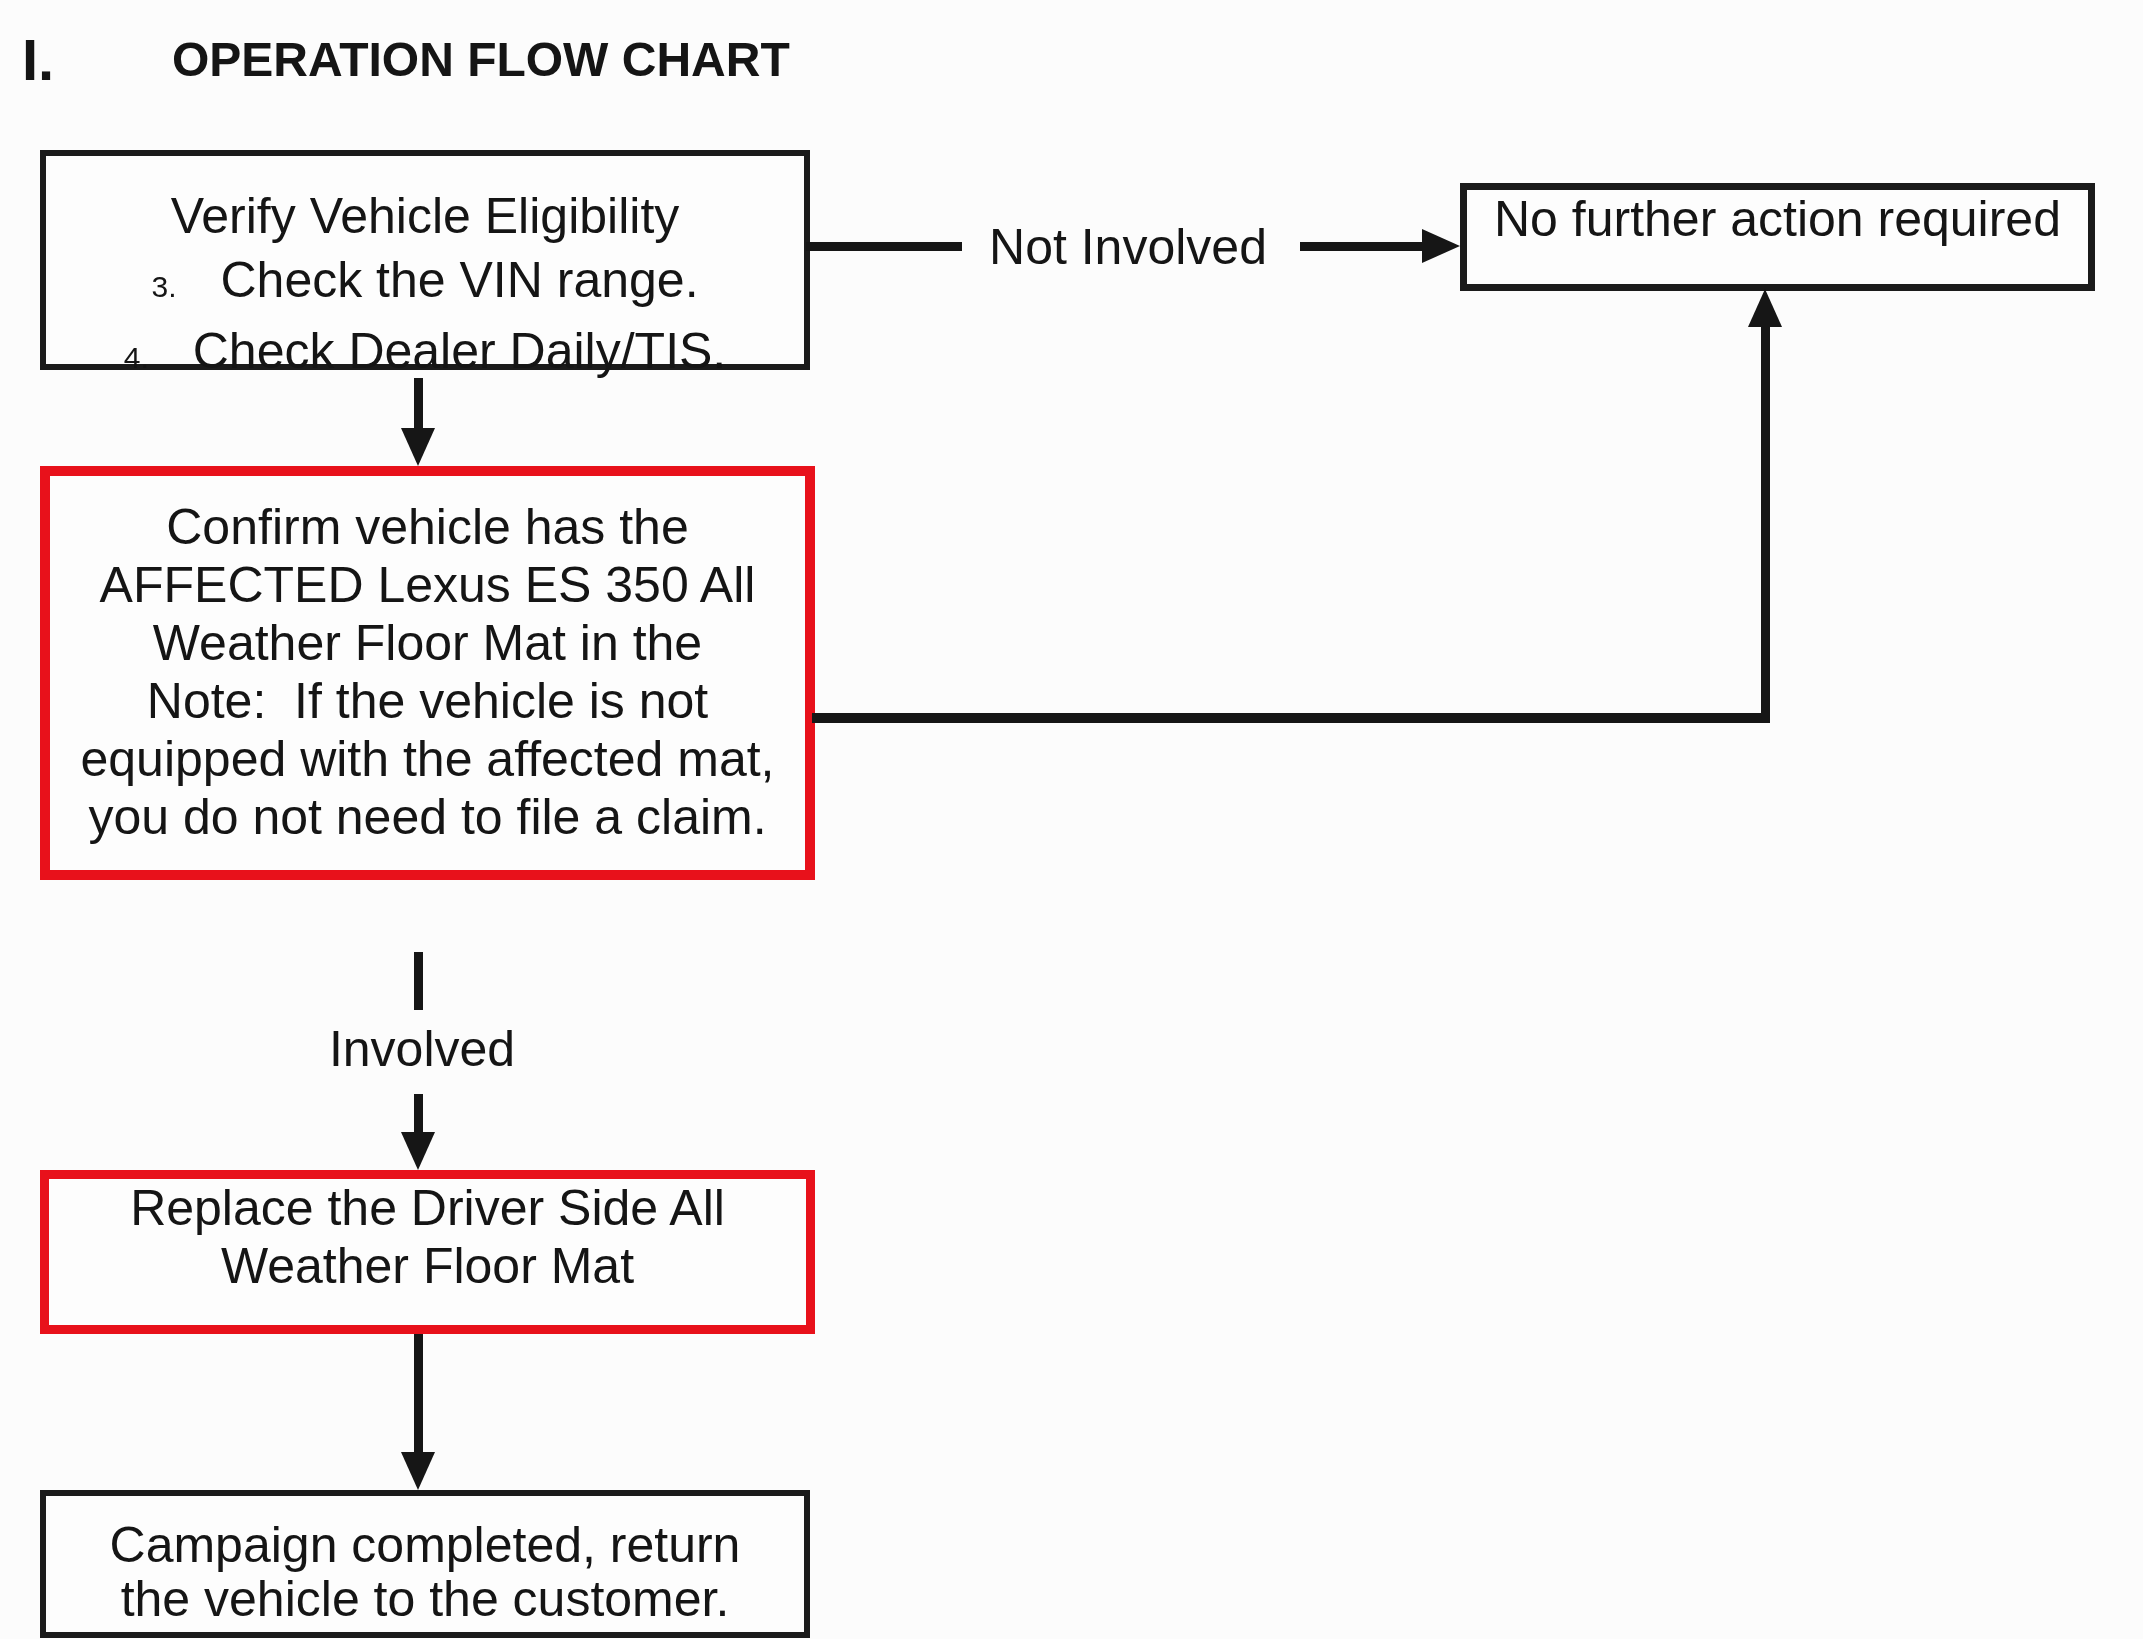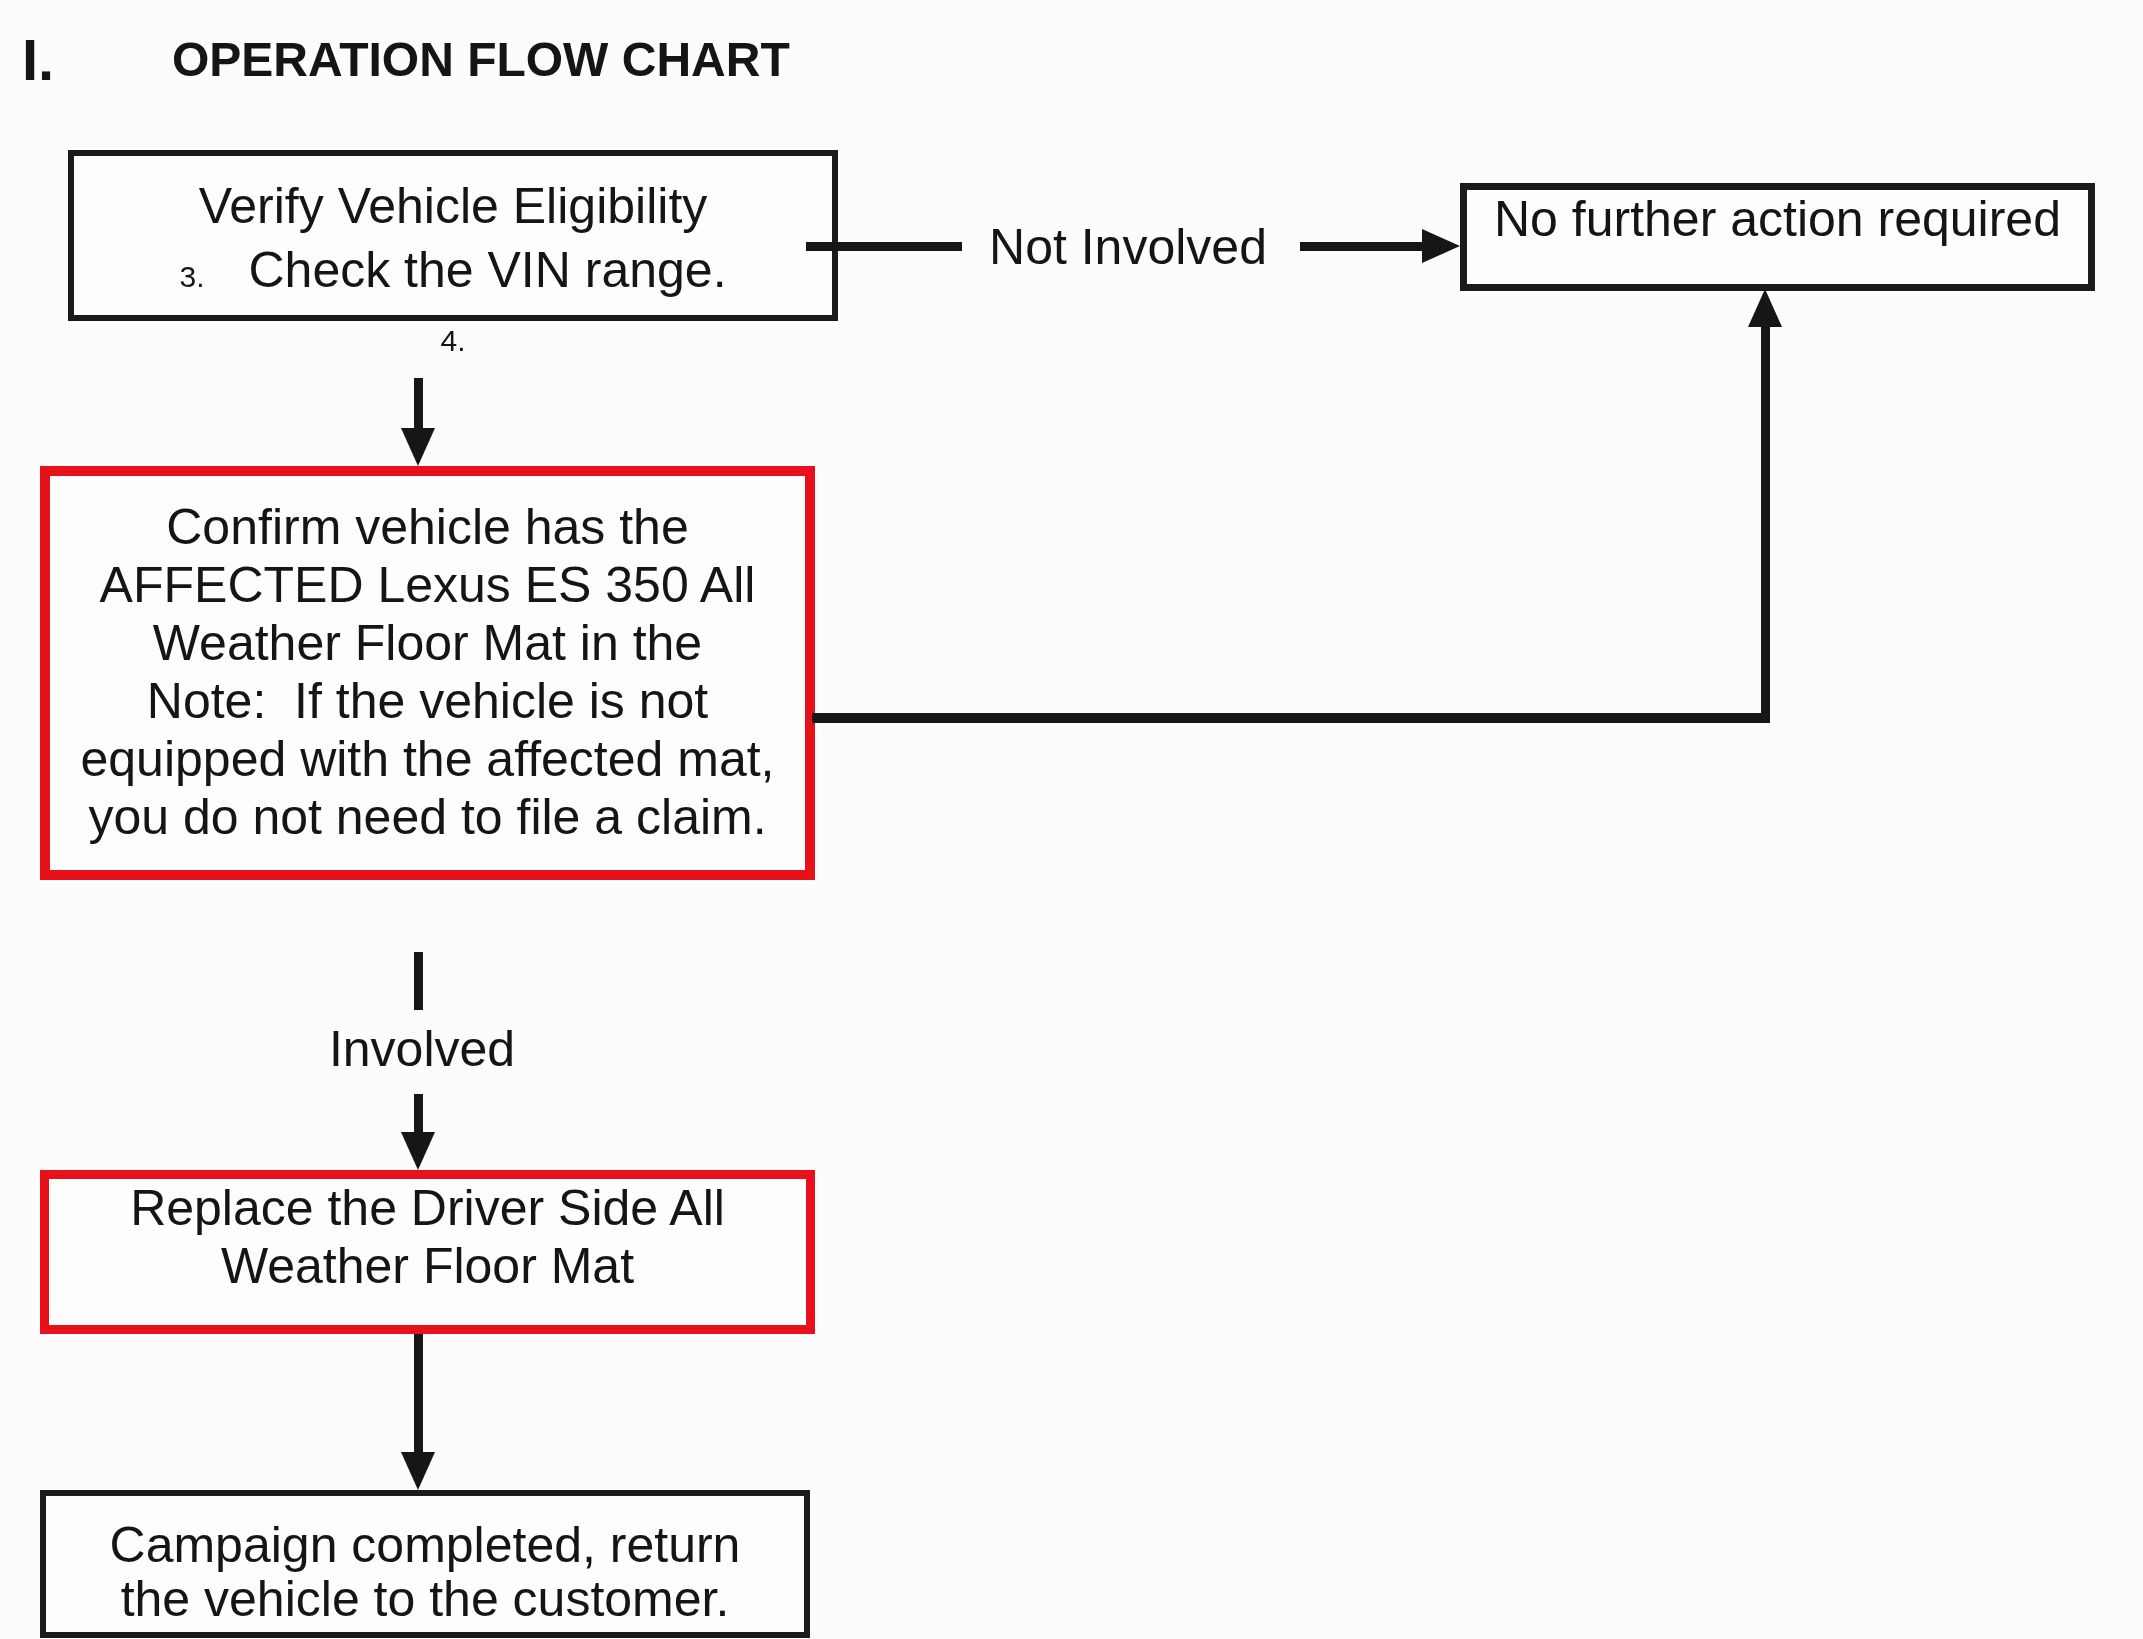--- a/index.html
+++ b/index.html
@@ -105,28 +105,29 @@
   }
 </style>
 </head>
 <body>
 
 <div class="canvas">
 
   <div class="title-numeral">I.</div>
   <div class="title-text">OPERATION FLOW CHART</div>
 
-  <div class="box black" style="left:40px; top:150px; width:770px; height:171px; padding-top:18px;margin-left:28px;">
+  <div class="box black" style="left:40px; top:150px; width:770px; height:220px; padding-top:28px;">
     <div class="flow-line verify-line">Verify Vehicle Eligibility</div>
     <div class="list-row">
       <span class="list-num">3.</span>
       <span>Check the VIN range.</span>
     </div>
     <div class="list-row">
       <span class="list-num">4.</span>
+      <span>Check Dealer Daily/TIS.</span>
     </div>
   </div>
 
   <div class="vline" style="left:414px; top:378px; width:9px; height:56px;"></div>
   <div class="head down" style="left:401px; top:428px;"></div>
 
   <div class="hline" style="left:806px; top:242px; width:156px; height:9px;"></div>
   <div class="edge-label" style="left:958px; top:218px; width:340px;">Not Involved</div>
   <div class="hline" style="left:1300px; top:242px; width:124px; height:9px;"></div>
   <div class="head right" style="left:1422px; top:229px;"></div>

